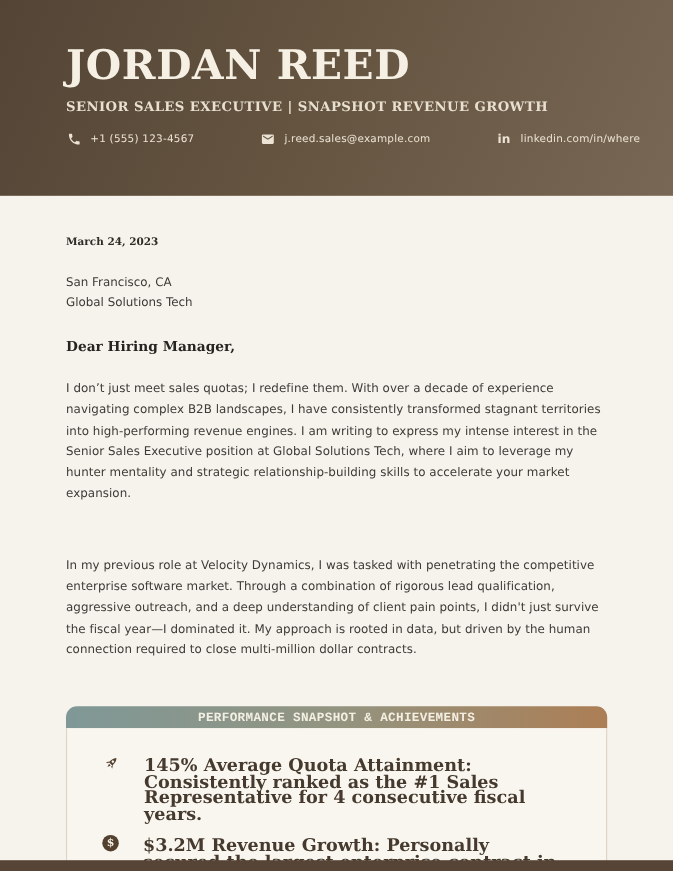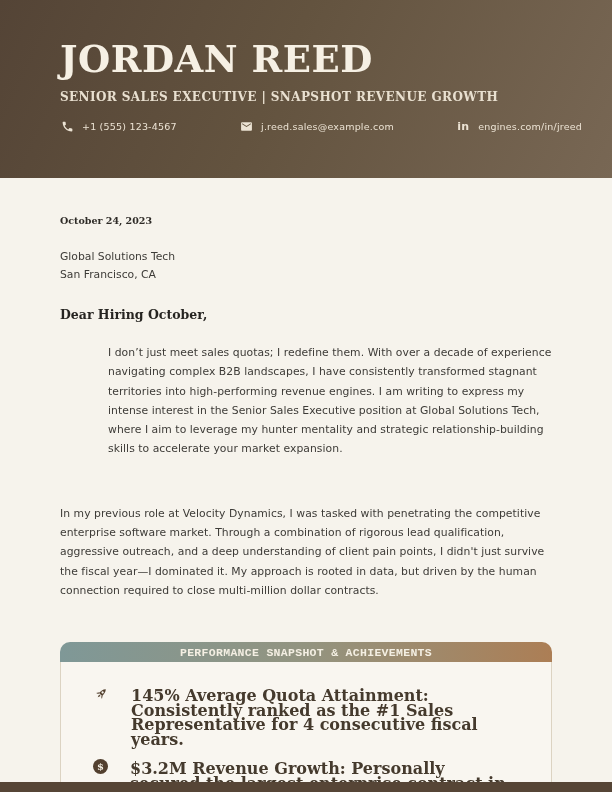--- a/index.html
+++ b/index.html
@@ -94,21 +94,21 @@
     color: #262421;
   }
   .para {
     margin: 0;
     font-size: 10.8px;
     line-height: 19.3px;
     letter-spacing: 0.05px;
     color: #3d3b37;
     max-width: 494px;
   }
-  .para-1 { margin-top: 21px; margin-left: 48px; }
+  .para-1 { margin-top: 21px; }
   .para-2 { margin-top: 45px; }
 
   
   .snapshot { margin-top: 42px; }
   .snap-header {
     height: 20px;
     border-radius: 10px 10px 0 0;
     background: linear-gradient(to right, #7f9897 0%, #939480 50%, #ac7e55 100%);
     display: flex;
     align-items: center;
@@ -191,34 +191,34 @@
               <path d="M20 4H4c-1.1 0-2 .9-2 2v12c0 1.1.9 2 2 2h16c1.1 0 2-.9 2-2V6c0-1.1-.9-2-2-2zm0 4l-8 5-8-5V6l8 5 8-5v2z"></path>
             </svg>
         </span>
         <span>j.reed.sales@example.com</span>
       </div>
 
       <div class="contact">
         <span class="cicon">
           <span class="li-glyph">in</span>
         </span>
-        <span>engines.com/in/jreed</span>
+        <span>linkedin.com/in/where</span>
       </div>
     </div>
   </header>
 
   <main>
-    <div class="date">October 24, 2023</div>
+    <div class="date">March 24, 2023</div>
 
     <div class="recipient">
+      <div class="recipient-line">San Francisco, CA</div>
       <div class="recipient-line">Global Solutions Tech</div>
-      <div class="recipient-line">San Francisco, CA</div>
     </div>
 
-    <div class="salutation">Dear Hiring October,</div>
+    <div class="salutation">Dear Hiring Manager,</div>
 
     <p class="para para-1">I don’t just meet sales quotas; I redefine them. With over a decade of experience navigating complex B2B landscapes, I have consistently transformed stagnant territories into high-performing revenue engines. I am writing to express my intense interest in the Senior Sales Executive position at Global Solutions Tech, where I aim to leverage my hunter mentality and strategic relationship-building skills to accelerate your market expansion.</p>
     <p class="para para-2">In my previous role at Velocity Dynamics, I was tasked with penetrating the competitive enterprise software market. Through a combination of rigorous lead qualification, aggressive outreach, and a deep understanding of client pain points, I didn't just survive the fiscal year—I dominated it. My approach is rooted in data, but driven by the human connection required to close multi-million dollar contracts.</p>
 
     <section class="snapshot">
       <div class="snap-header">PERFORMANCE SNAPSHOT &amp; ACHIEVEMENTS</div>
       <div class="snap-card">
 
         <div class="snap-item">
           <span class="snap-icon">

